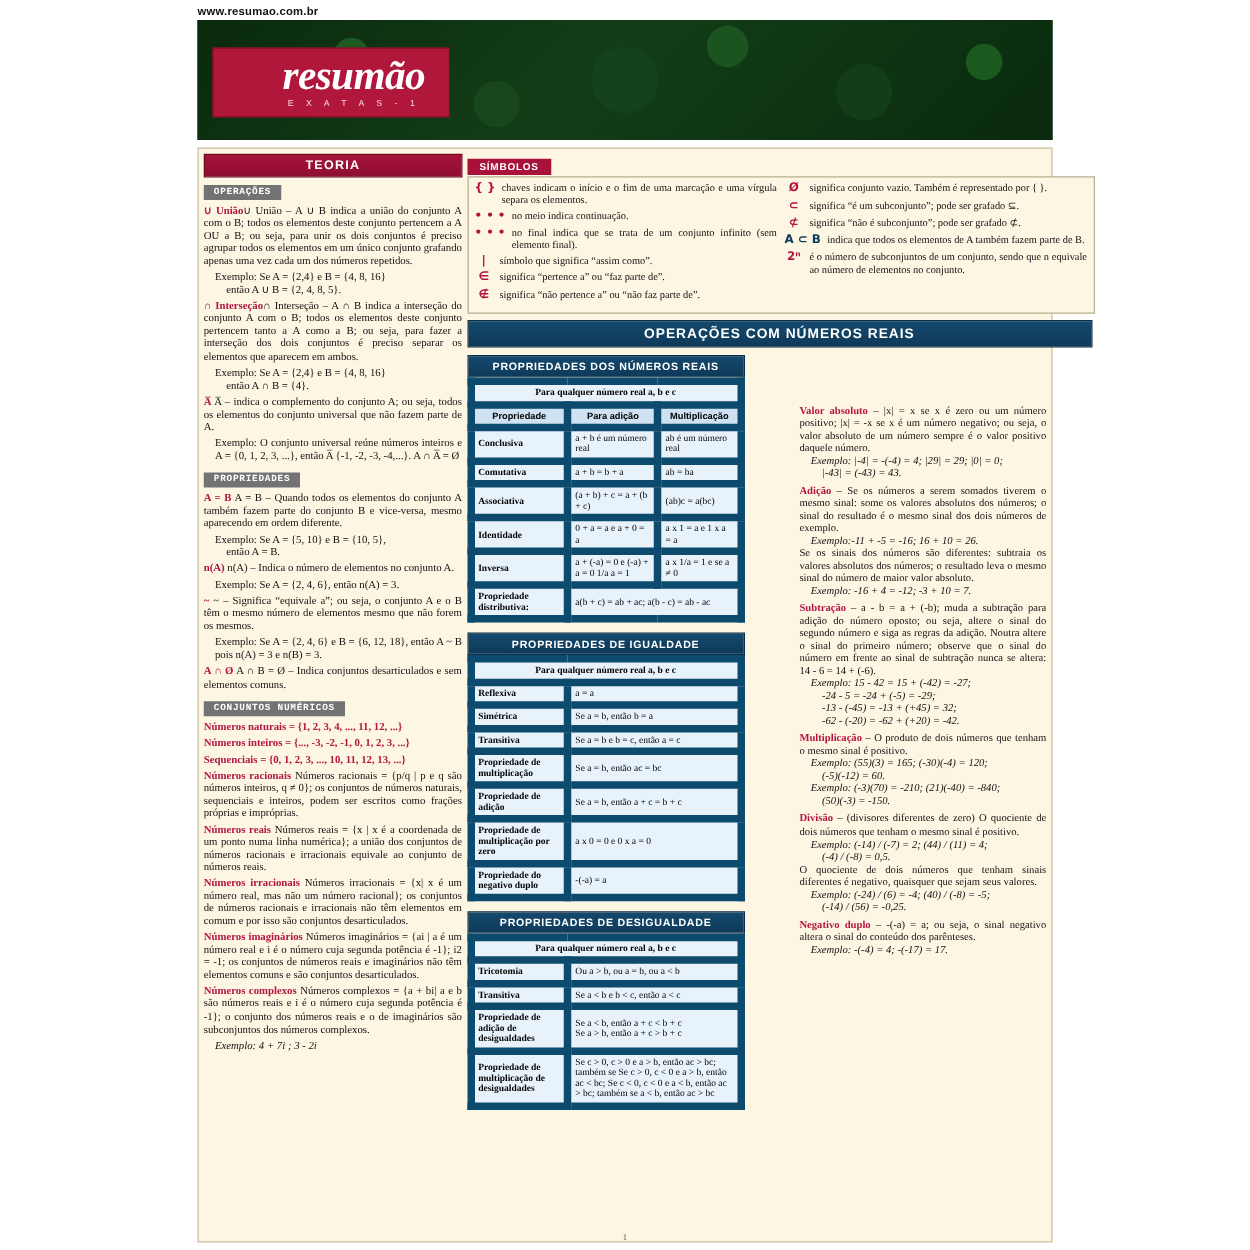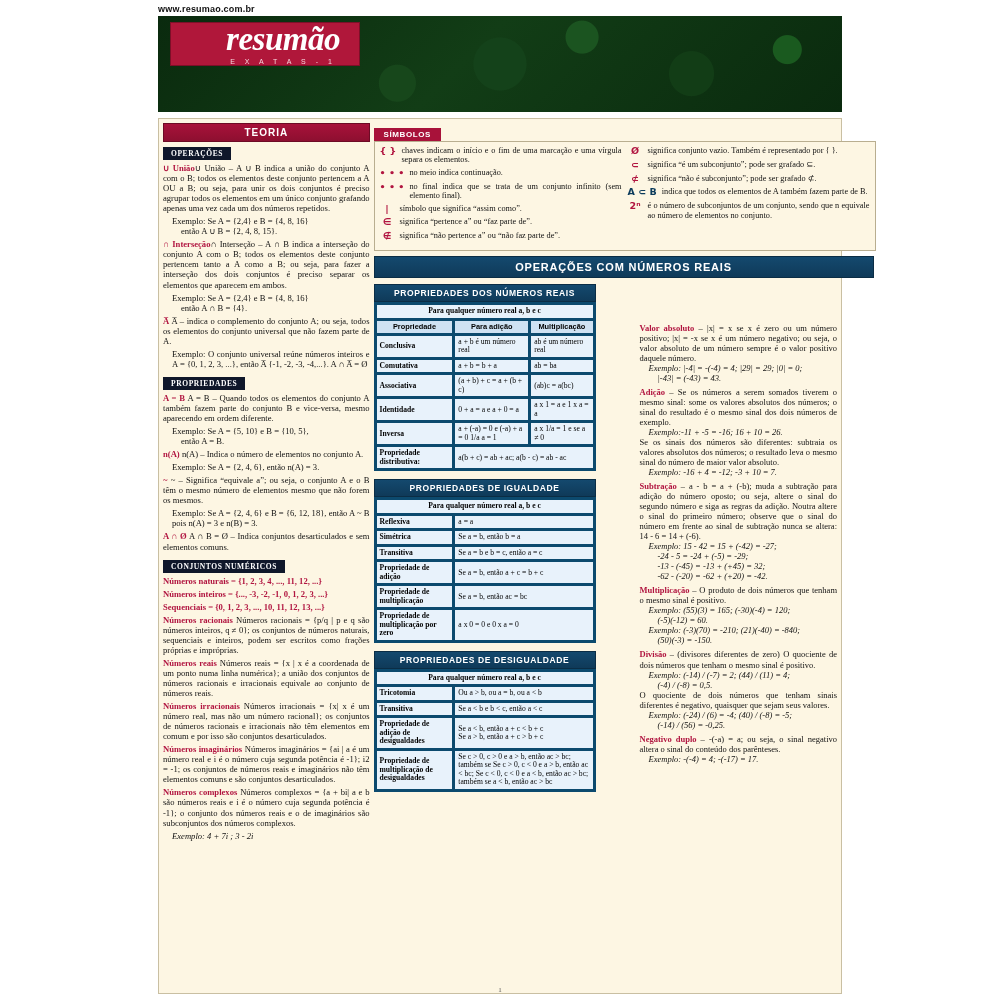--- a/index.html
+++ b/index.html
@@ -26,21 +26,21 @@
       radial-gradient(circle at 18% 30%, #1d5a22 0 14px, transparent 15px),
       radial-gradient(circle at 35% 70%, #17471b 0 18px, transparent 19px),
       radial-gradient(circle at 62% 22%, #1b5420 0 16px, transparent 17px),
       radial-gradient(circle at 78% 60%, #123d16 0 22px, transparent 23px),
       radial-gradient(circle at 92% 35%, #1a5a1f 0 14px, transparent 15px),
       radial-gradient(circle at 50% 50%, #14421a 0 26px, transparent 27px),
       linear-gradient(135deg,#0a2a0e,#123d16 45%,#0a2a0e);
     overflow:hidden;
   }
   .logo-box {
-    position:absolute; left:12px; top:6px; width:190px; height:44px;
+    position:absolute; left:12px; top:22px; width:190px; height:56px;
     background:#b0173a;
     border:1px solid #7d0f28;
     display:flex; flex-direction:column; align-items:center; justify-content:center;padding-left:36px;
   }
   .logo-text {
     font-family:"Liberation Serif", serif;
     font-weight:bold; font-style:italic;
     font-size:33px; color:#ffffff; line-height:1;
     letter-spacing:-0.5px;
   }
@@ -76,22 +76,22 @@
   
   .hdr-teoria {
     background:linear-gradient(#a8123a,#8d0f30);
     color:#fff; text-align:center;
     font-family:"Liberation Sans", sans-serif;
     font-weight:bold; font-size:10px; letter-spacing:1px;
     padding:3px 0; border:1px solid #6d0b25;
   }
   .tag {
     display:inline-block;
-    background:#0f172a; color:#fff;
-    font-family:Liberation Serif, serif;
+    background:#737373; color:#fff;
+    font-family:Liberation Mono, monospace;
     font-weight:bold; font-size:7.5px; letter-spacing:.6px;
     padding:2px 8px; margin:5px 0 3px 0;
   }
   .tag-blue {
     display:block;
     background:linear-gradient(#14496e,#0f3a59);
     color:#fff; text-align:center;
     font-family:"Liberation Sans", sans-serif;
     font-weight:bold; font-size:8.5px; letter-spacing:.6px;
     padding:3px 0; border:1px solid #0b2d45;
@@ -138,21 +138,21 @@
     padding:4px 0; border:1px solid #0b2d45; margin-top:5px;
   }
 
   
   table.tbl {
     width:100%; border-collapse:collapse;
     font-size:7.6px; line-height:1.12;
     background:#e8f2fb;
   }
   table.tbl th, table.tbl td {
-    border:3px solid #0c4a6e; padding:2px 3px; vertical-align:middle;
+    border:6px solid #0c4a6e; padding:2px 3px; vertical-align:middle;
   }
   table.tbl th {
     background:#cfe2f3; font-family:"Liberation Sans", sans-serif;
     font-weight:bold; font-size:7.4px; text-align:center;
   }
   td.lbl { font-weight:bold; width:36%; }
 
   
   .rt { font-size:8.5px; line-height:1.18; text-align:justify; color:#111; }
   .rt p { margin:0 0 4px 0; }
@@ -179,21 +179,21 @@
   <div class="content">
 
     <div class="col col-left">
       <div class="hdr-teoria">TEORIA</div>
 
       <span class="tag">OPERAÇÕES</span>
       <div class="body-text">
         <p><span class="kw">∪ União</span><span>∪ União – A ∪ B indica a união do conjunto A com o B; todos os elementos deste conjunto pertencem a A OU a B; ou seja, para unir os dois conjuntos é preciso agrupar todos os elementos em um único conjunto grafando apenas uma vez cada um dos números repetidos.</span></p>
         <p>
             <span class="ind">Exemplo: Se A = {2,4} e B = {4, 8, 16}</span>
-           <span class="ind2">então A ∪ B = {2, 4, 8, 15}.</span>
+           <span class="ind2">então A ∪ B = {2, 4, 8, 5}.</span>
           </p>
         <p><span class="kw">∩ Interseção</span><span>∩ Interseção – A ∩ B indica a interseção do conjunto A com o B; todos os elementos deste conjunto pertencem tanto a A como a B; ou seja, para fazer a interseção dos dois conjuntos é preciso separar os elementos que aparecem em ambos.</span></p>
         <p>
             <span class="ind">Exemplo: Se A = {2,4} e B = {4, 8, 16}</span>
            <span class="ind2">então A ∩ B = {4}.</span>
           </p>
         <p><span class="kw">A̅</span> <span>A̅ – indica o complemento do conjunto A; ou seja, todos os elementos do conjunto universal que não fazem parte de A.</span></p>
         <p>
             <span class="ind">Exemplo: O conjunto universal reúne números inteiros e A = {0, 1, 2, 3, ...}, então A̅ {-1, -2, -3, -4,...}. A ∩ A̅ = Ø</span>
           </p>
@@ -344,30 +344,34 @@
             </tr>
         <tr>
               <td class="lbl">Simétrica</td>
               <td>Se a = b, então b = a</td>
             </tr>
         <tr>
               <td class="lbl">Transitiva</td>
               <td>Se a = b e b = c, então a = c</td>
             </tr>
         <tr>
+              <td class="lbl">Propriedade de multiplicação</td>
+              <td>Se a = b, então ac = bc</td>
+            </tr>
+        <tr>
               <td class="lbl">Propriedade de adição</td>
               <td>Se a = b, então a + c = b + c</td>
             </tr>
         <tr>
-              <td class="lbl">Propriedade de multiplicação</td>
-              <td>Se a = b, então ac = bc</td>
-            </tr>
-        <tr>
               <td class="lbl">Propriedade de multiplicação por zero</td>
               <td>a x 0 = 0 e 0 x a = 0</td>
+            </tr>
+        <tr>
+              <td class="lbl">Propriedade do negativo duplo</td>
+              <td>-(-a) = a</td>
             </tr>
       </tbody>
         </table>
 
       <div class="tag-blue" style="margin-top:8px;">PROPRIEDADES DE DESIGUALDADE</div>
       <table class="tbl">
         <tbody>
             <tr>
               <td colspan="2" style="text-align:center;font-weight:bold;">Para qualquer número real a, b e c</td>
             </tr>

